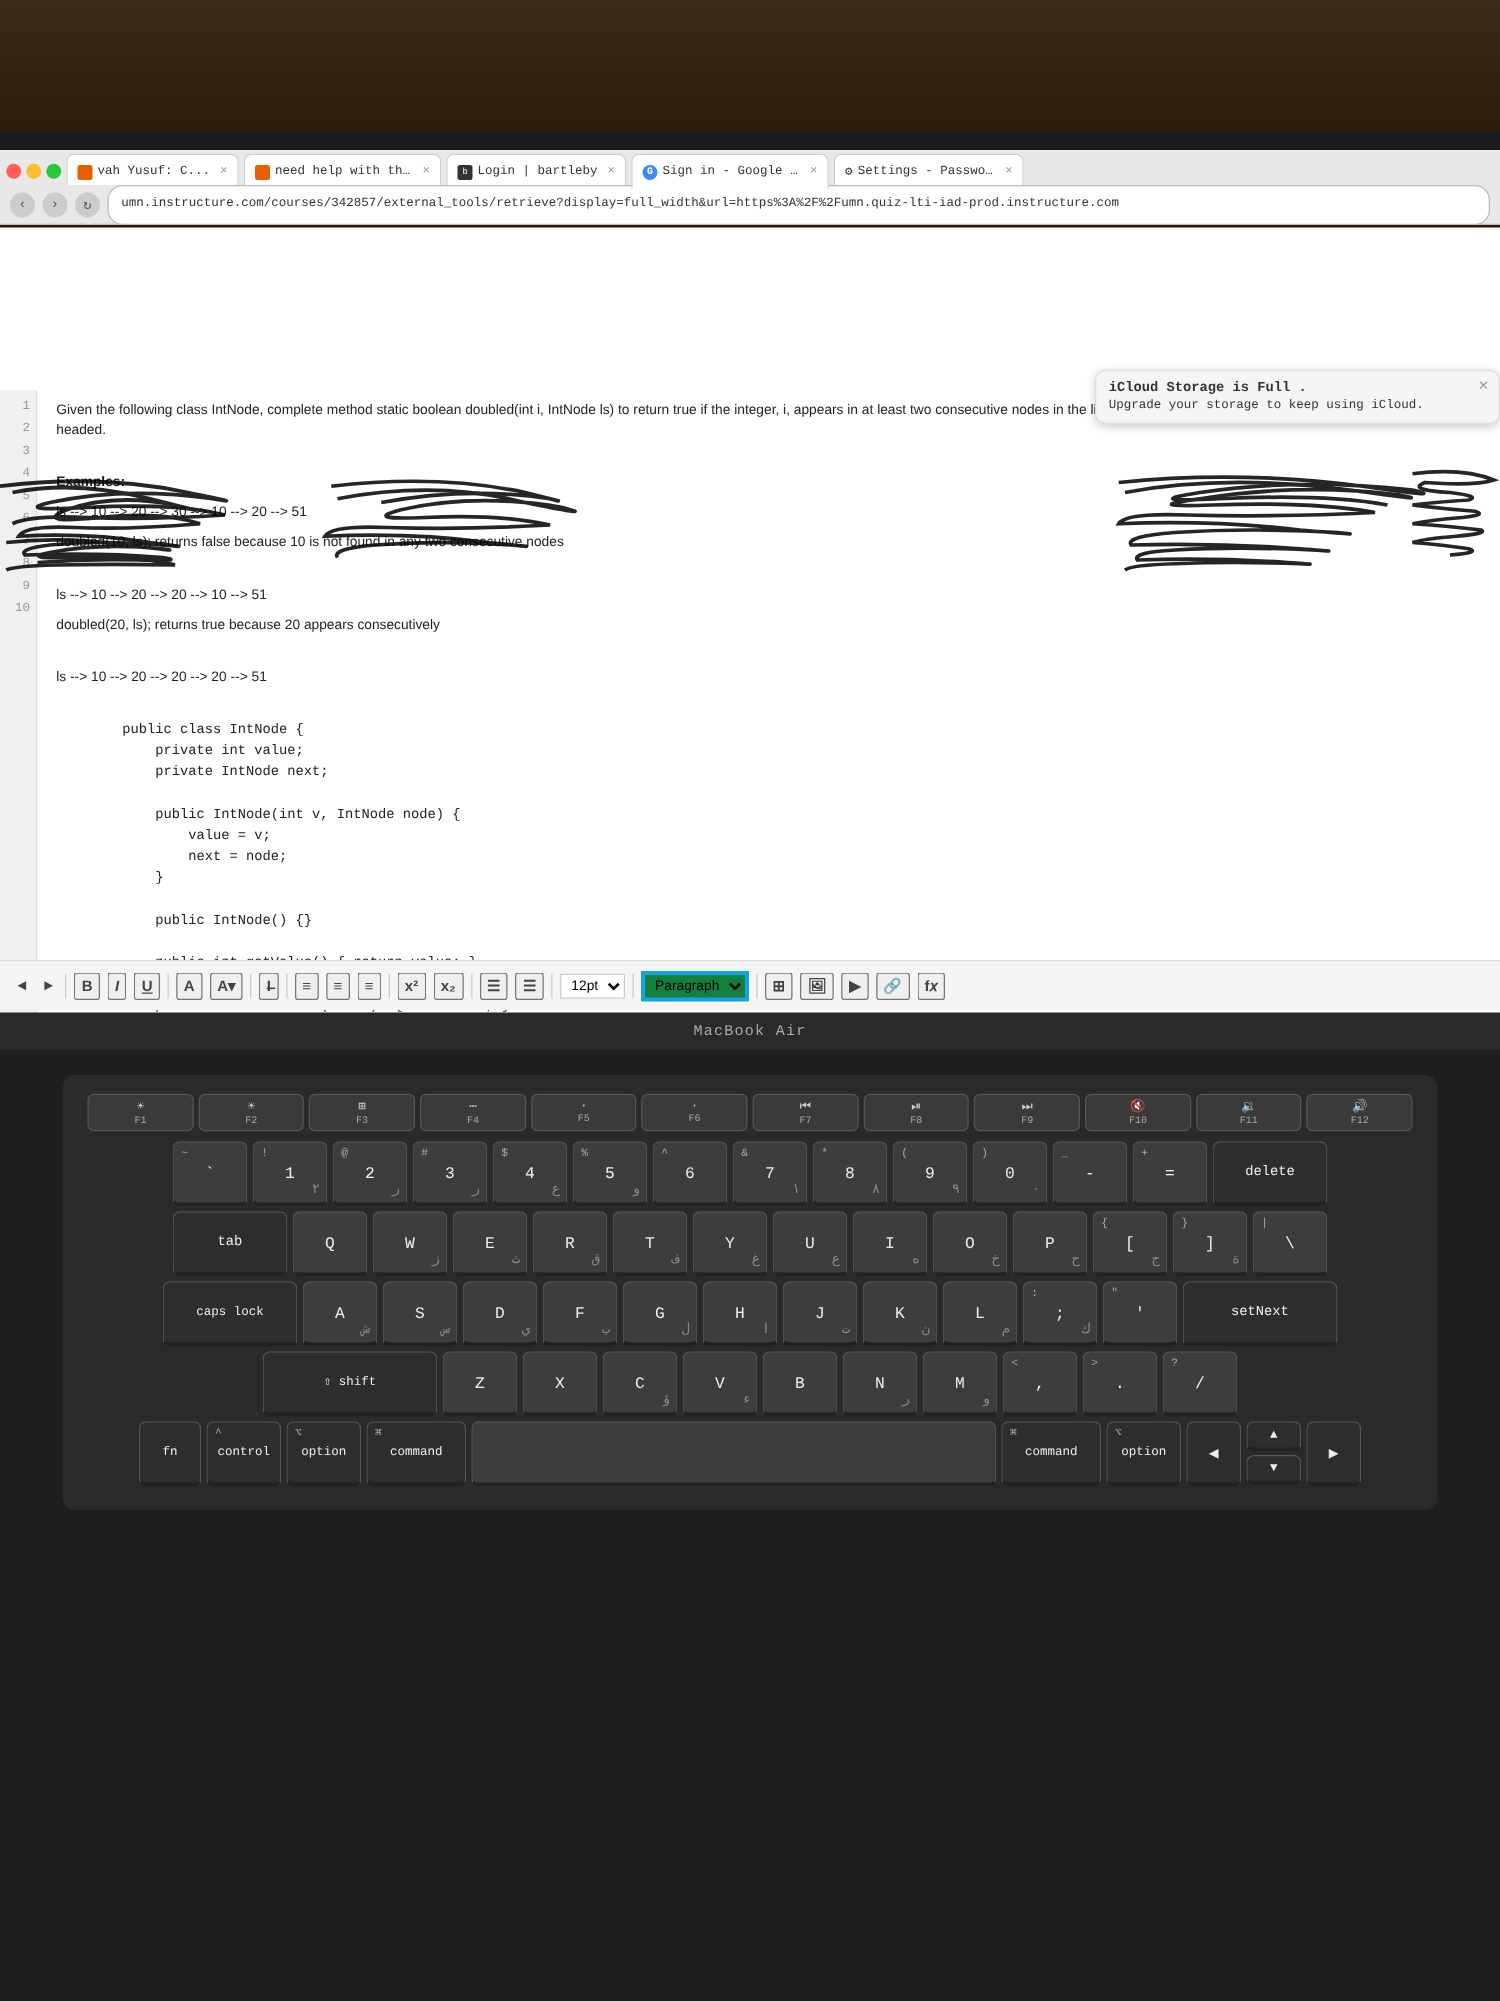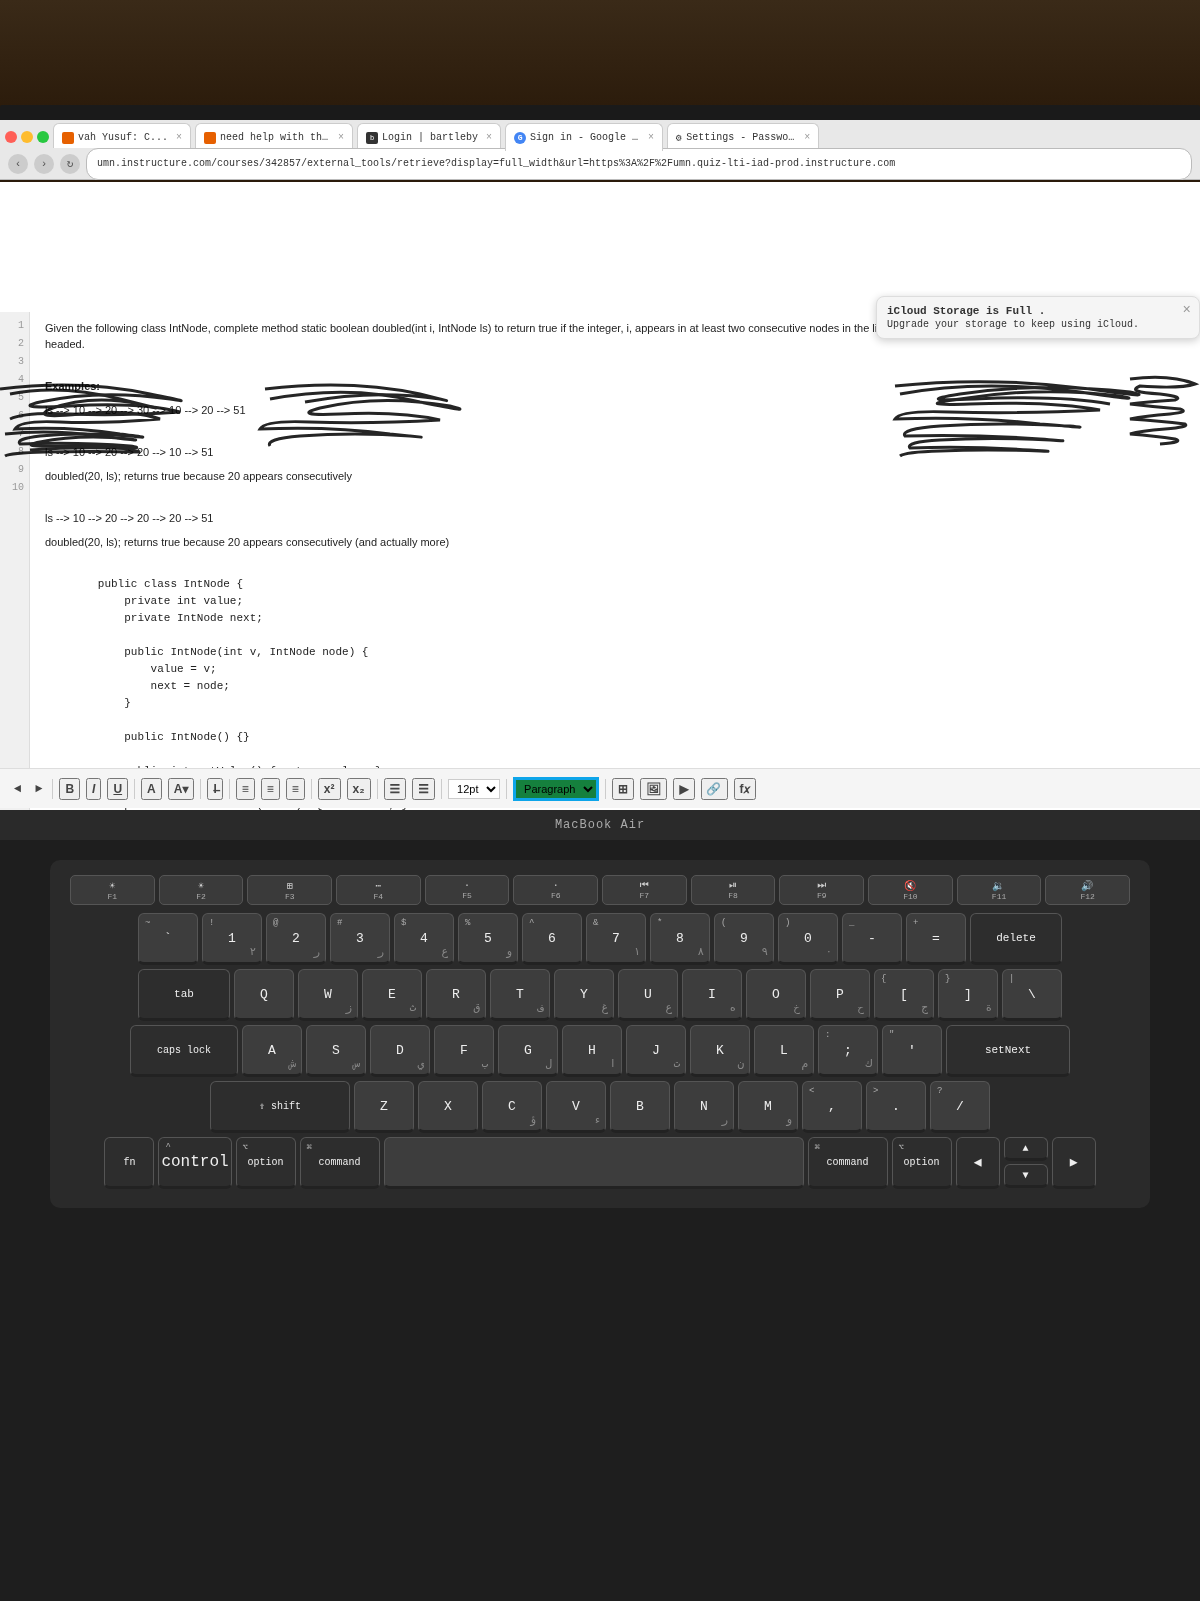--- a/index.html
+++ b/index.html
@@ -552,26 +552,26 @@
     <div class="line-num">8</div>
     <div class="line-num">9</div>
     <div class="line-num">10</div>
   </div>
 
   <div class="code-content">
     <div class="problem-text">Given the following class IntNode, complete method static boolean doubled(int i, IntNode ls) to return true if the integer, i, appears in at least two consecutive nodes in the list and false otherwise.  You may assume the list is NOT headed.</div>
     <br>
     <div class="problem-text"><strong>Examples:</strong></div>
     <div class="problem-text">ls --&gt; 10 --&gt; 20 --&gt; 30 --&gt; 10 --&gt; 20 --&gt; 51</div>
+    <div class="problem-text">doubled(10, ls);  returns false because 10 is not found in any two consecutive nodes</div>
     <br>
     <div class="problem-text">ls --&gt; 10 --&gt; 20 --&gt; 20 --&gt; 10 --&gt; 51</div>
     <div class="problem-text">doubled(20, ls);  returns true because 20 appears consecutively</div>
     <br>
     <div class="problem-text">ls --&gt; 10 --&gt; 20 --&gt; 20 --&gt; 20 --&gt; 51</div>
-    <div class="problem-text">doubled(20, ls);  returns true because 20 appears consecutively (and actually more)</div>
     <br>
     <pre class="code-block">        public class IntNode {
             private int value;
             private IntNode next;
 
             public IntNode(int v, IntNode node) {
                 value = v;
                 next = node;
             }
 
@@ -914,21 +914,21 @@
         <span class="main-char">/</span>
       </div>
     </div>
 
     <div class="key-row">
       <div class="key dark" style="min-width:50px">
         <span class="main-char" style="font-size:10px">fn</span>
       </div>
       <div class="key dark" style="min-width:60px">
         <span class="top-char">^</span>
-        <span class="main-char" style="font-size:16px">control</span>
+        <span class="main-char" style="font-size:10px">control</span>
       </div>
       <div class="key dark" style="min-width:60px">
         <span class="top-char">⌥</span>
         <span class="main-char" style="font-size:10px">option</span>
       </div>
       <div class="key dark" style="min-width:80px">
         <span class="top-char">⌘</span>
         <span class="main-char" style="font-size:10px">command</span>
       </div>
       <div class="key spacebar">

